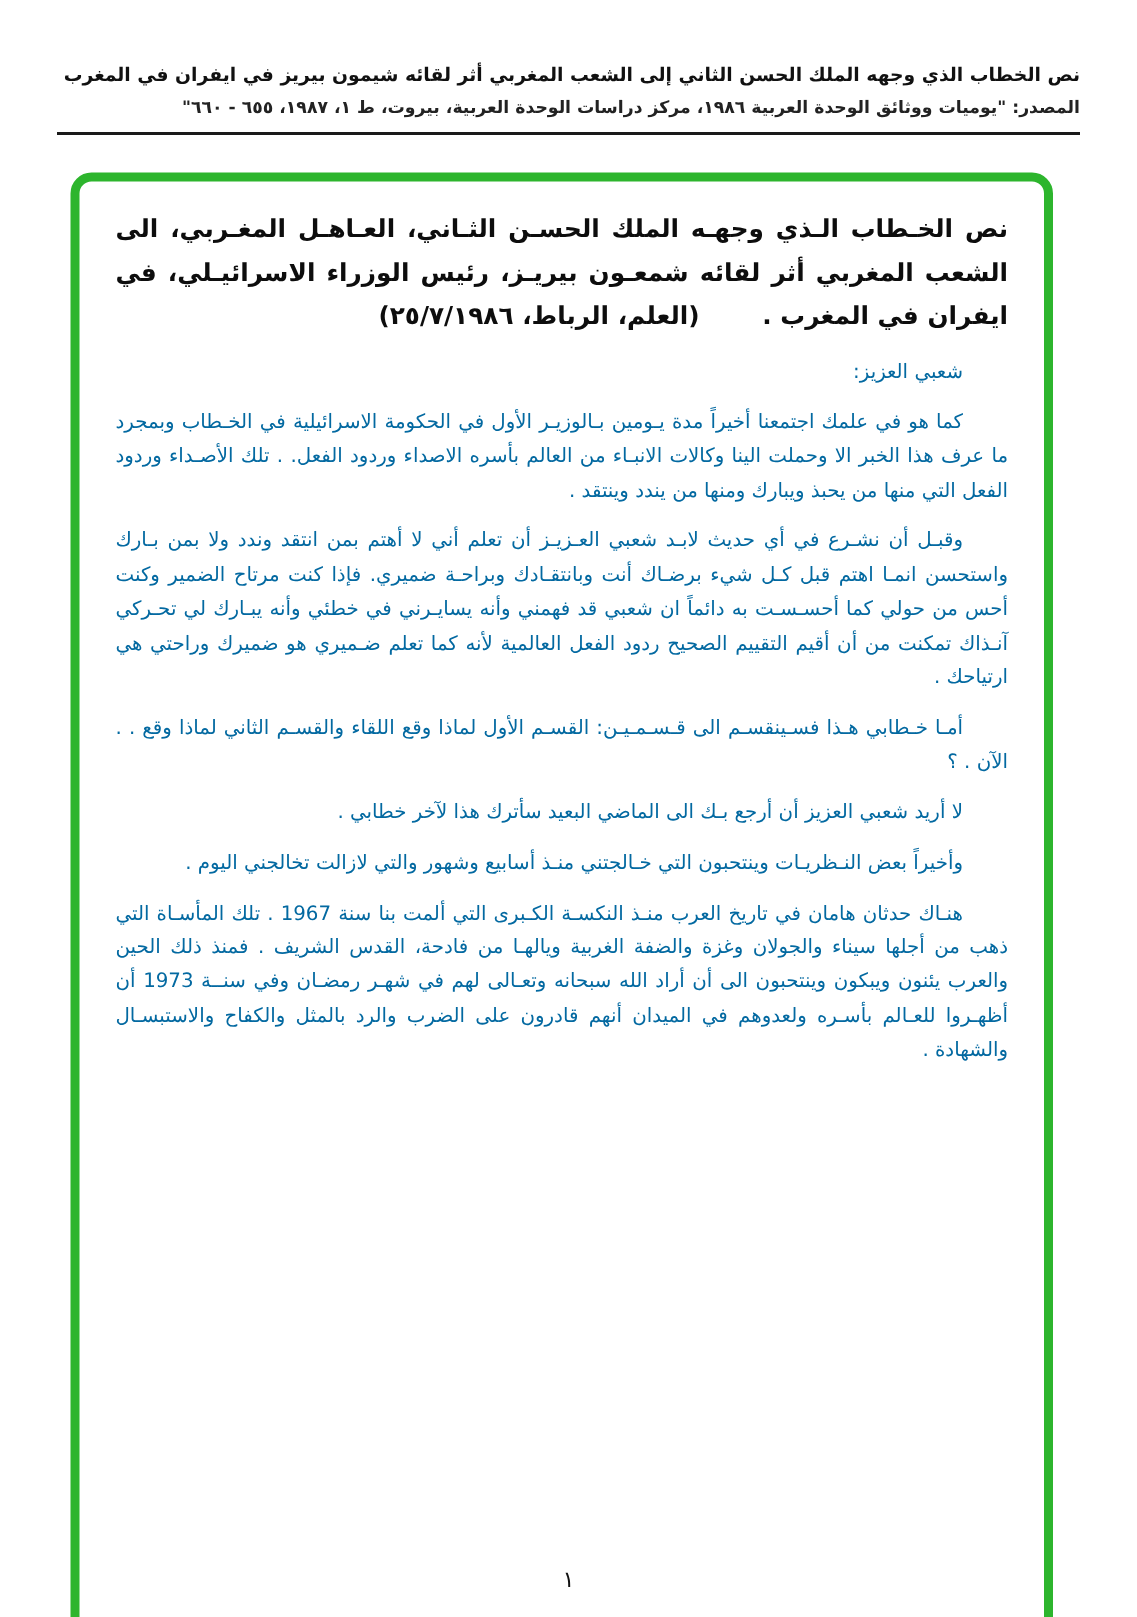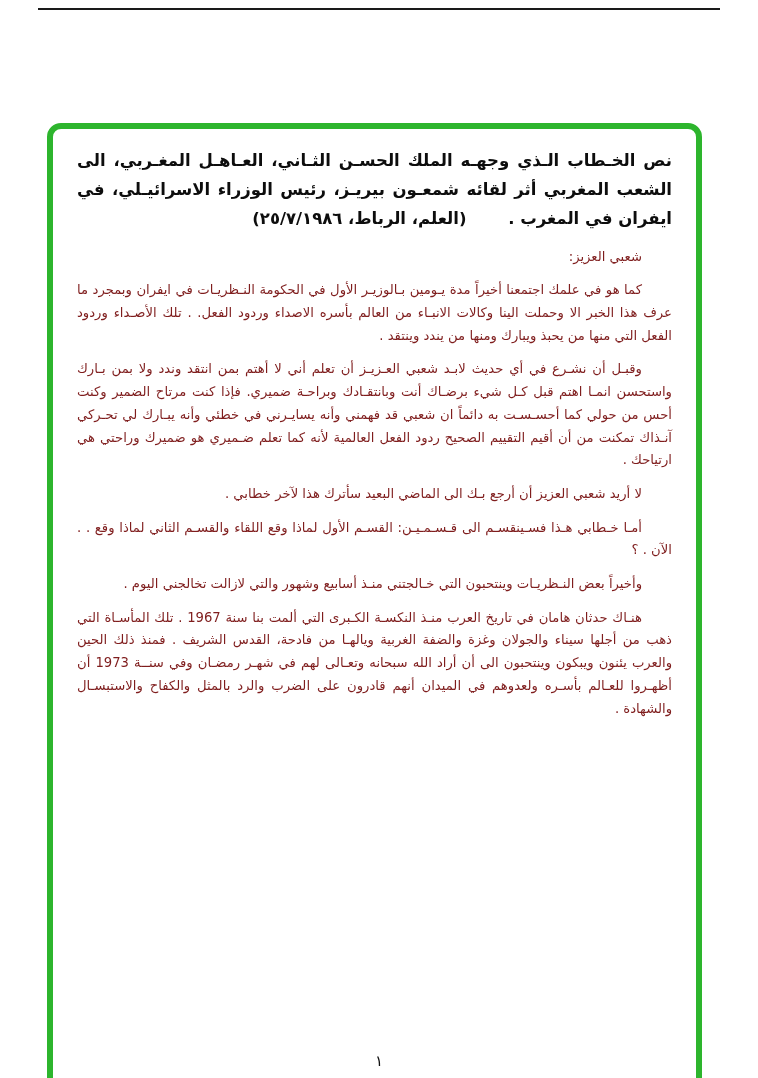--- a/index.html
+++ b/index.html
@@ -61,54 +61,58 @@
     line-height: 1.75;
     margin: 0 0 12px 0;
   }
   .doc-title .title-source {
     display: inline-block;
     margin-right: 36px;
     font-weight: bold;
   }
   .doc-body p.body-para {
     font-size: 13.2px;
-    color: #7f1d1d;
+    color: #0369a1;
     text-align: justify;
     line-height: 1.72;
     text-indent: 30px;
     margin: 0 0 11px 0;
   }
   .page-number {
     position: absolute;
     bottom: 16px;
     left: 0;
     width: 100%;
     text-align: center;
     font-size: 15px;
     color: #111;
   }
 </style>
 </head>
 <body>
 
 <div class="page">
 
+  <div class="header">
+    <div class="header-line1">نص الخطاب الذي وجهه الملك الحسن الثاني إلى الشعب المغربي أثر لقائه شيمون بيريز في ايفران في المغرب</div>
+    <div class="header-line2">المصدر: "يوميات ووثائق الوحدة العربية ١٩٨٦، مركز دراسات الوحدة العربية، بيروت، ط ١، ١٩٨٧، ٦٥٥ - ٦٦٠"</div>
+  </div>
   <hr class="header-rule">
 
   <div class="green-box">
     <p class="doc-title">
       <span>نص الخـطاب الـذي وجهـه الملك الحسـن الثـاني، العـاهـل المغـربي، الى الشعب المغربي أثر لقائه شمعـون بيريـز، رئيس الوزراء الاسرائيـلي، في ايفران في المغرب .</span>
       <span class="title-source">(العلم، الرباط، ٢٥/٧/١٩٨٦)</span>
     </p>
     <div class="doc-body">
         <p class="body-para">شعبي العزيز:</p>
-        <p class="body-para">كما هو في علمك اجتمعنا أخيراً مدة يـومين بـالوزيـر الأول في الحكومة النـظريـات في ايفران وبمجرد ما عرف هذا الخبر الا وحملت الينا وكالات الانبـاء من العالم بأسره الاصداء وردود الفعل. .  تلك الأصـداء وردود الفعل التي منها من يحبذ ويبارك ومنها من يندد وينتقد .</p>
+        <p class="body-para">كما هو في علمك اجتمعنا أخيراً مدة يـومين بـالوزيـر الأول في الحكومة الاسرائيلية في الخـطاب وبمجرد ما عرف هذا الخبر الا وحملت الينا وكالات الانبـاء من العالم بأسره الاصداء وردود الفعل. .  تلك الأصـداء وردود الفعل التي منها من يحبذ ويبارك ومنها من يندد وينتقد .</p>
         <p class="body-para">وقبـل أن نشـرع في أي حديث لابـد شعبي العـزيـز أن تعلم أني لا أهتم بمن انتقد وندد ولا بمن بـارك واستحسن انمـا اهتم قبل كـل شيء برضـاك أنت وبانتقـادك وبراحـة ضميري.  فإذا كنت مرتاح الضمير وكنت أحس من حولي كما أحسـسـت به دائماً ان شعبي قد فهمني وأنه يسايـرني في خطئي وأنه يبـارك لي تحـركي آنـذاك تمكنت من أن أقيم التقييم الصحيح ردود الفعل العالمية لأنه كما تعلم ضـميري هو ضميرك وراحتي هي ارتياحك .</p>
+        <p class="body-para">أمـا خـطابي هـذا فسـينقسـم الى قـسـمـيـن:  القسـم الأول لماذا وقع اللقاء والقسـم الثاني لماذا وقع . .  الآن . ؟</p>
         <p class="body-para">لا أريد شعبي العزيز أن أرجع بـك الى الماضي البعيد سأترك هذا لآخر خطابي .</p>
-        <p class="body-para">أمـا خـطابي هـذا فسـينقسـم الى قـسـمـيـن:  القسـم الأول لماذا وقع اللقاء والقسـم الثاني لماذا وقع . .  الآن . ؟</p>
         <p class="body-para">وأخيراً بعض النـظريـات وينتحبون التي خـالجتني منـذ أسابيع وشهور والتي لازالت تخالجني اليوم .</p>
         <p class="body-para">هنـاك حدثان هامان في تاريخ العرب منـذ النكسـة الكـبرى التي ألمت بنا سنة 1967 .  تلك المأسـاة التي ذهب من أجلها سيناء والجولان وغزة والضفة الغربية ويالهـا من فادحة، القدس الشريف .  فمنذ ذلك الحين والعرب يئنون ويبكون وينتحبون الى أن أراد الله سبحانه وتعـالى لهم في شهـر رمضـان وفي سنــة 1973 أن أظهـروا للعـالم بأسـره ولعدوهم في الميدان أنهم قادرون على الضرب والرد بالمثل والكفاح والاستبسـال والشهادة .</p>
       </div>
   </div>
 
   <div class="page-number">١</div>
 
 </div>
 
 </body></html>

